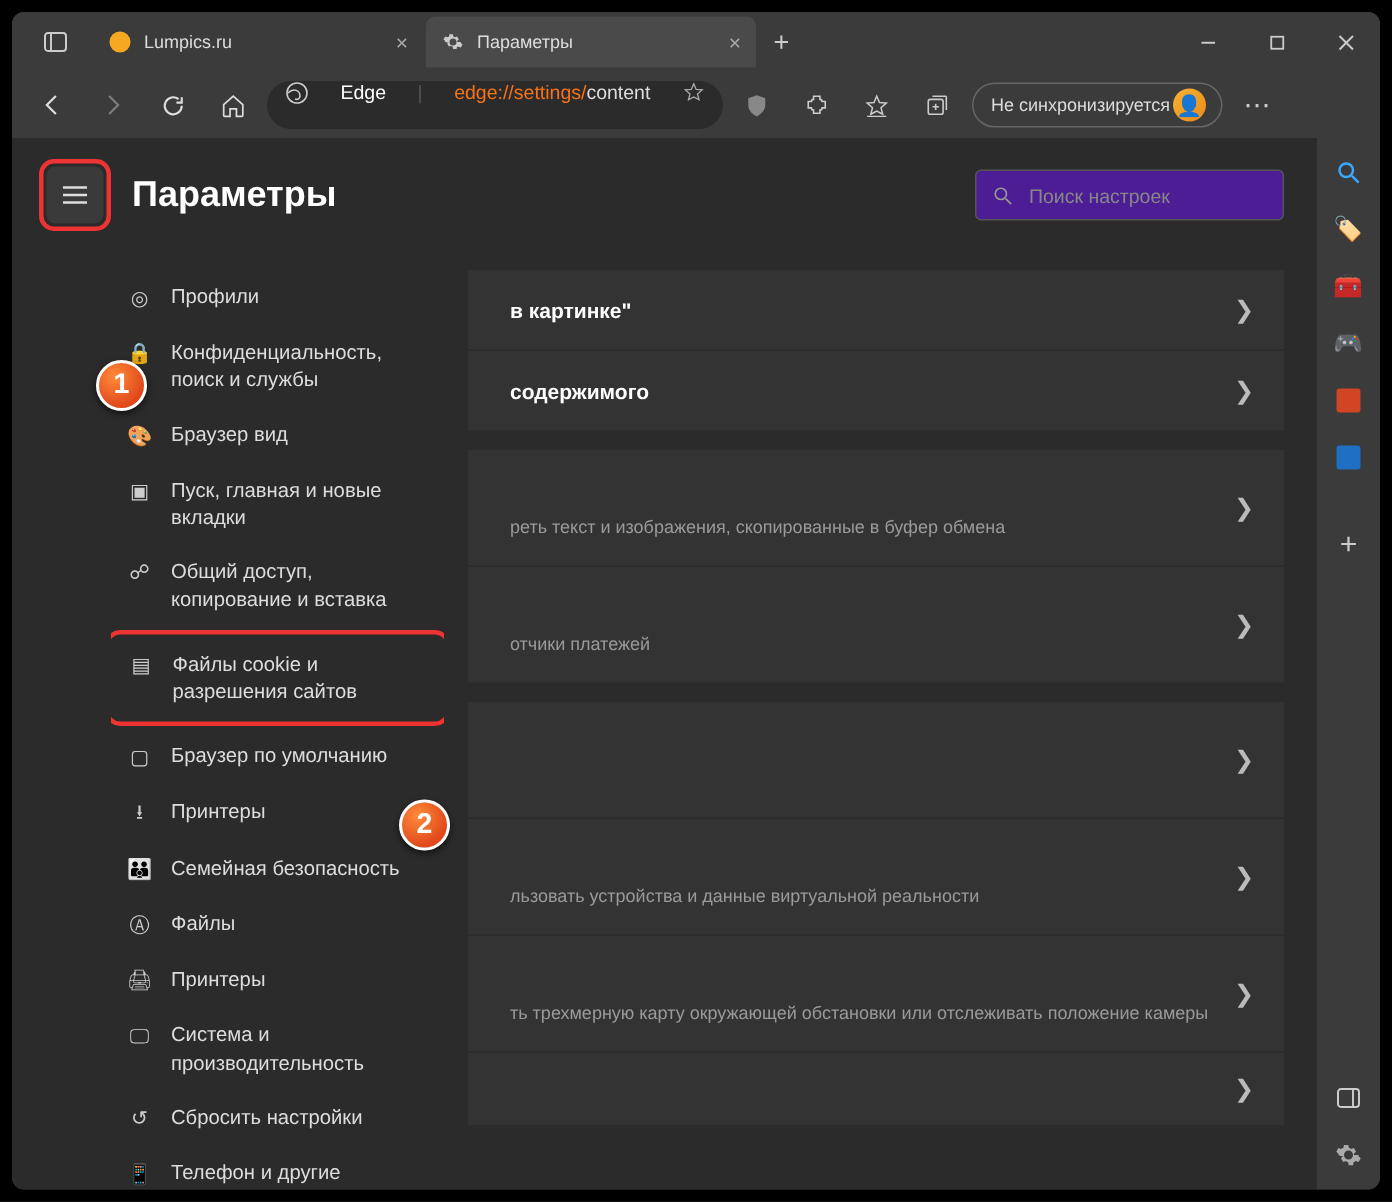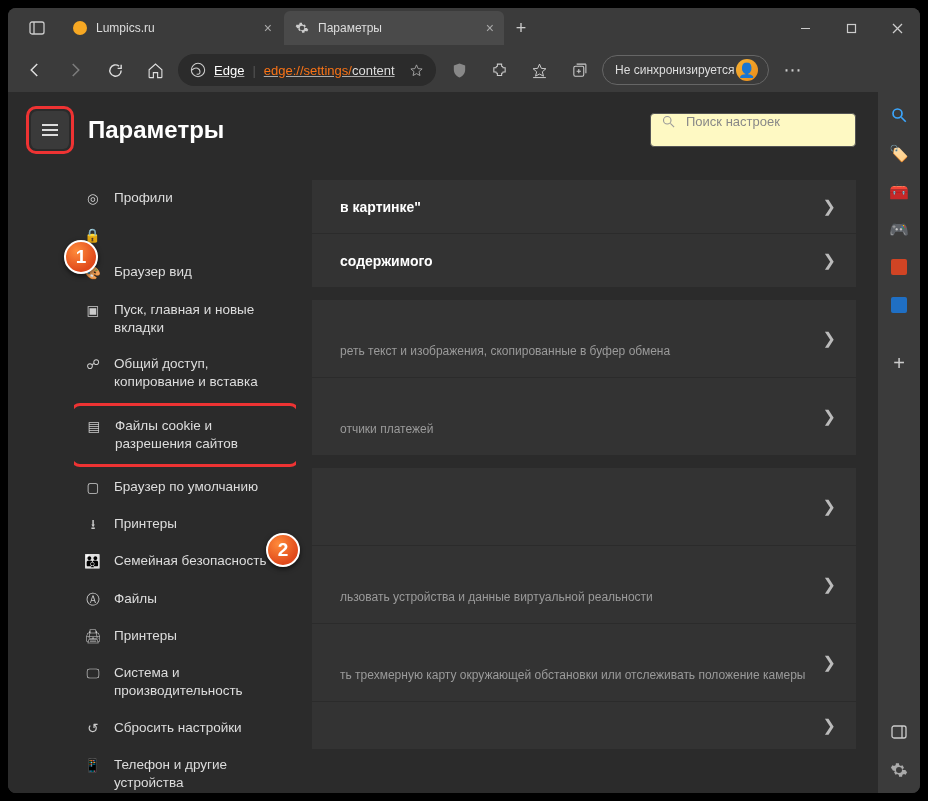--- a/index.html
+++ b/index.html
@@ -15,38 +15,38 @@
 .tab .favicon { width: 16px; height: 16px; margin-right: 8px; display: flex; align-items: center; justify-content: center; }
 .tab .tab-title { white-space: nowrap; overflow: hidden; text-overflow: ellipsis; flex: 1; }
 .tab .tab-close { margin-left: 10px; color: #aaa; font-size: 14px; line-height: 1; }
 .new-tab { width: 30px; height: 30px; display: flex; align-items: center; justify-content: center; color: #ccc; font-size: 18px; }
 .win-controls { display: flex; }
 .win-btn { width: 46px; height: 40px; display: flex; align-items: center; justify-content: center; color: #ccc; font-size: 13px; }
 
 
 .toolbar { height: 44px; background: #3b3b3b; display: flex; align-items: center; padding: 0 10px; gap: 6px; }
 .tbtn { width: 34px; height: 34px; display: flex; align-items: center; justify-content: center; color: #ccc; border-radius: 4px; }
-.address { flex: 0 0 258px; height: 32px; background: #2b2b2b; border-radius: 16px; display: flex; align-items: center; padding: 0 12px; color: #aaa; font-size: 13px; gap: 8px; text-decoration: underline; }
+.address { flex: 0 0 258px; height: 32px; background: #2b2b2b; border-radius: 16px; display: flex; align-items: flex-start; padding: 0 12px; color: #aaa; font-size: 13px; gap: 21px; }
 .address .edge-ico { color: #fff; font-weight: 600; }
 .address .pipe { color: #555; }
 .address .url-dim { color: #f97316; }
 .address .url-bright { color: #ddd; }
 .address .fav-star { margin-left: auto; }
 .sync-pill { height: 30px; border: 1px solid #666; border-radius: 15px; display: flex; align-items: center; padding: 0 10px 0 12px; color: #ddd; font-size: 12px; gap: 2px; }
 .avatar { width: 22px; height: 22px; border-radius: 50%; background: linear-gradient(135deg,#f7b233,#e88b1a); display:flex; align-items:center; justify-content:center; font-size:14px; }
 
 
 .content { position: absolute; top: 84px; left: 0; right: 42px; bottom: 0; background: #2b2b2b; }
 
 
 .header-row { display: flex; align-items: center; padding: 14px 22px 14px 18px; gap: 14px; }
 .hamburger-box { border: 3px solid #e33; border-radius: 10px; padding: 2px; }
 .hamburger { width: 38px; height: 38px; background: #3a3a3a; border-radius: 6px; display: flex; align-items: center; justify-content: center; color: #ddd; }
 .page-title { color: #fff; font-size: 24px; font-weight: 600; }
-.search-box { margin-left: auto; width: 206px; height: 34px; background: #fef9c3; border: 1px solid #555; border-radius: 4px; display: flex; align-items: flex-start; padding: 0 10px; gap: 10px; color: #888; font-size: 13px; }
+.search-box { margin-left: auto; width: 206px; height: 34px; background: #4c1d95; border: 1px solid #555; border-radius: 4px; display: flex; align-items: center; padding: 0 10px; gap: 10px; color: #888; font-size: 13px; }
 .annot { position: absolute; width: 34px; height: 34px; border-radius: 50%; background: radial-gradient(circle at 35% 30%, #ff8b3a, #e0491b 70%); border: 2px solid #fff; box-shadow: 0 2px 5px rgba(0,0,0,.6); color: #fff; font-size: 19px; font-weight: 700; display: flex; align-items: center; justify-content: center; z-index: 50; }
 
 
 .sidebar { position: absolute; top: 88px; left: 66px; width: 222px; bottom: 0; overflow: hidden; }
 .sidebar-inner { position: relative; }
 .side-item { display: flex; align-items: flex-start; gap: 12px; padding: 9px 10px; color: #ddd; font-size: 13.5px; border-radius: 6px; line-height: 1.35; }
 .side-item .sico { width: 18px; flex: 0 0 18px; text-align: center; color: #ccc; margin-top: 1px; }
 .side-item.selected { }
 .side-sel-box { border: 3px solid #e33; border-radius: 10px; padding: 2px 2px; margin: 2px -4px; }
 
@@ -242,20 +242,21 @@
     <div class="annot" style="top:148px;left:56px;">1</div>
 
     <div class="sidebar">
       <div class="sidebar-inner">
         <div class="side-item">
             <span class="sico">◎</span>
             <span>Профили</span>
           </div>
         <div class="side-item">
             <span class="sico">🔒</span>
+            <span>Конфиденциальность, поиск и службы</span>
           </div>
         <div class="side-item">
             <span class="sico">🎨</span>
             <span>Браузер вид</span>
           </div>
         <div class="side-item">
             <span class="sico">▣</span>
             <span>Пуск, главная и новые вкладки</span>
           </div>
         <div class="side-item">

